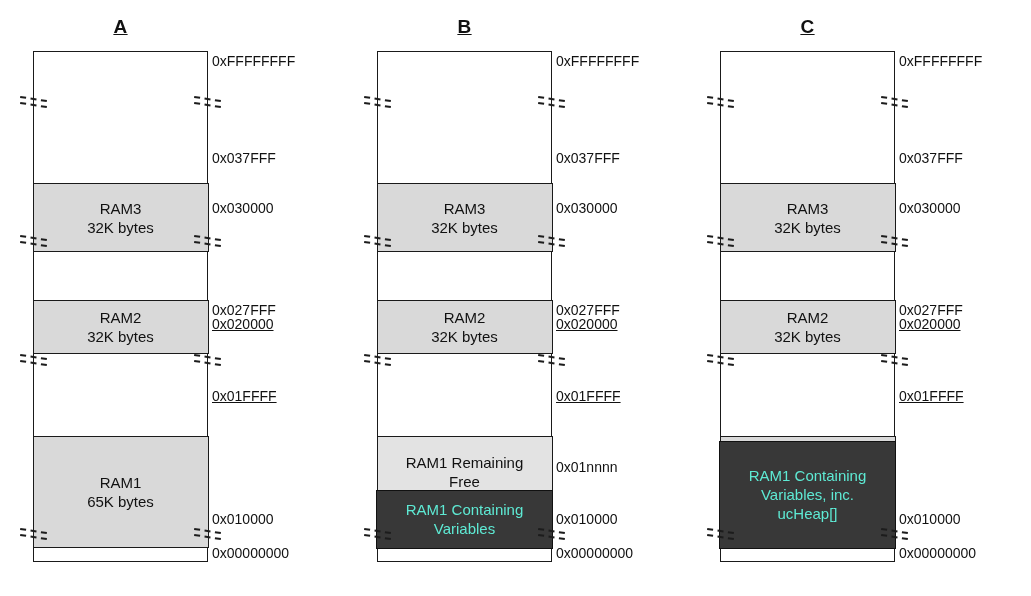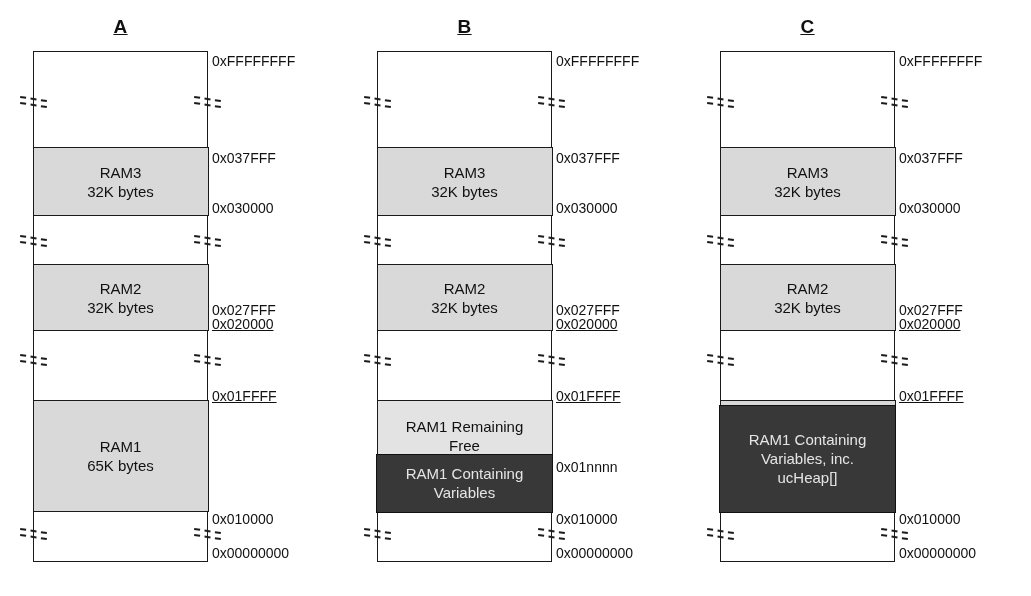--- a/index.html
+++ b/index.html
@@ -33,39 +33,40 @@
 
   .region {
     position: absolute; left: -1.5px; right: -1.5px;
     background: #d9d9d9;
     border: 1.5px solid #1a1a1a;
     box-sizing: border-box;
     display: flex; align-items: center; justify-content: center;
     text-align: center;
     font-size: 15px; line-height: 19px;
     white-space: pre-line;
+    margin-top: 36px;
   }
   .r3 { top: 95px;  height: 69px; }
-  .r2 { top: 212px; height: 67px; }
+  .r2 { top: 212px; height: 54px; }
   .r1 { top: 348px; height: 112px; }
 
   .r1.split { background: #e3e3e3; }
 
   .free-label {
     position: absolute; top: 0; left: 0; right: 0; height: 70px;
     display: flex; align-items: center; justify-content: center;
     text-align: center; font-size: 15px; line-height: 19px;
     white-space: pre-line;
   }
   .dark-sub {
     position: absolute; left: -1.5px; right: -1.5px; bottom: -1.5px;
     background: #383838;
     border: 1.5px solid #111;
     box-sizing: border-box;
-    color: #e5e5e5;
+    color: #5eead4;
     display: flex; align-items: center; justify-content: center;
     text-align: center; font-size: 15px; line-height: 19px;
     white-space: pre-line;
   }
   .dark-sub.b-vars { height: 59px; }
   .dark-sub.c-vars { top: 3.5px; }
 
   .addr {
     position: absolute; left: 212px;
     font-size: 14px; line-height: 14px;

